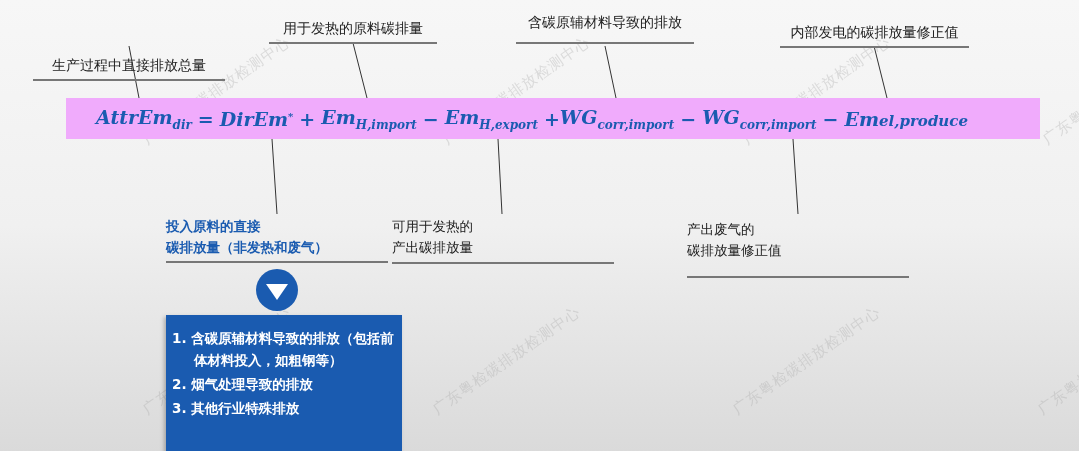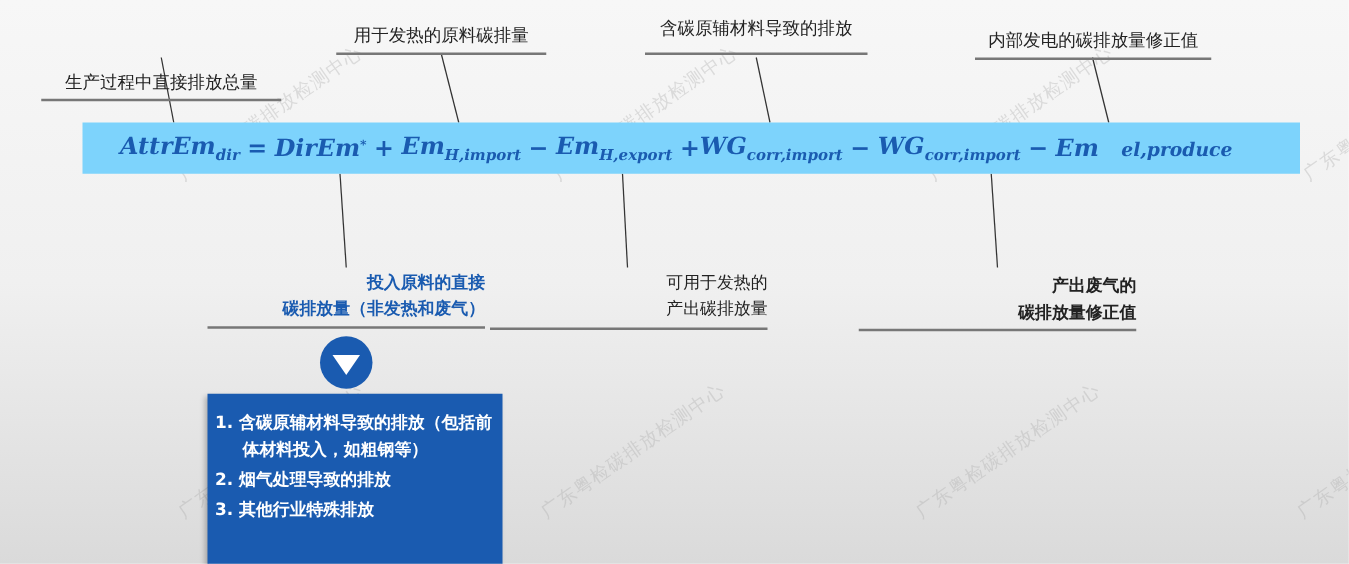--- a/index.html
+++ b/index.html
@@ -27,39 +27,39 @@
       color: #222;
       text-align: center;
       white-space: nowrap;
       border-bottom: 2px solid #777;
       padding-bottom: 4px;
     }
     .bottom-label {
       position: absolute;
       font-size: 13.5px;
       color: #222;
-      text-align: right;
+      text-align: left;
       line-height: 21px;
       border-bottom: 2px solid #777;
       padding-bottom: 3px;
     }
     .bottom-label.highlight {
       color: #1a5bb0;
       font-weight: bold;
     }
     svg.connectors {
       position: absolute; left: 0; top: 0;
       width: 1079px; height: 451px;
       pointer-events: none;
     }
     .formula-band {
       position: absolute;
       left: 66px; top: 98px;
       width: 974px; height: 41px;
-      background: #7dd3fc;
+      background: #f0abfc;
       display: flex; align-items: center;
       padding-left: 30px;
       color: #1a5bb0;
       font-family: "DejaVu Serif", "Liberation Serif", serif;
       font-style: italic;
       font-weight: bold;
       font-size: 19px;
       white-space: nowrap;
     }
     .formula-band sub {
@@ -69,21 +69,20 @@
     .formula-band .op {
       font-style: normal;
       margin: 0 6px;
     }
     .formula-band .sup {
       font-size: 10px;
       vertical-align: 6px;
     }
     .formula-band .tail-sub {
       font-size: 15px;
-      margin-left: 18px;
     }
     .arrow-circle {
       position: absolute;
       left: 256px; top: 269px;
       width: 42px; height: 42px;
       border-radius: 50%;
       background: #1a5bb0;
       display: flex; align-items: center; justify-content: center;
     }
     .arrow-circle .tri {
@@ -156,21 +155,21 @@
 </div>
 
 <div class="bottom-label highlight" style="left:166px; top:216px; width:222px;">
   <div>投入原料的直接</div>
   <div>碳排放量（非发热和废气）</div>
 </div>
 <div class="bottom-label" style="left:392px; top:216px; width:222px; padding-bottom:4px;">
   <div>可用于发热的</div>
   <div>产出碳排放量</div>
 </div>
-<div class="bottom-label" style="left:687px; top:219px; width:222px; padding-bottom:2px;font-weight:bold;">
+<div class="bottom-label" style="left:687px; top:219px; width:222px; padding-bottom:15px;">
   <div>产出废气的</div>
   <div>碳排放量修正值</div>
 </div>
 
 <div class="arrow-circle">
   <div class="tri"></div>
 </div>
 
 <div class="detail-box">
   <div class="item">1. 含碳原辅材料导致的排放（包括前体材料投入，如粗钢等）</div>

